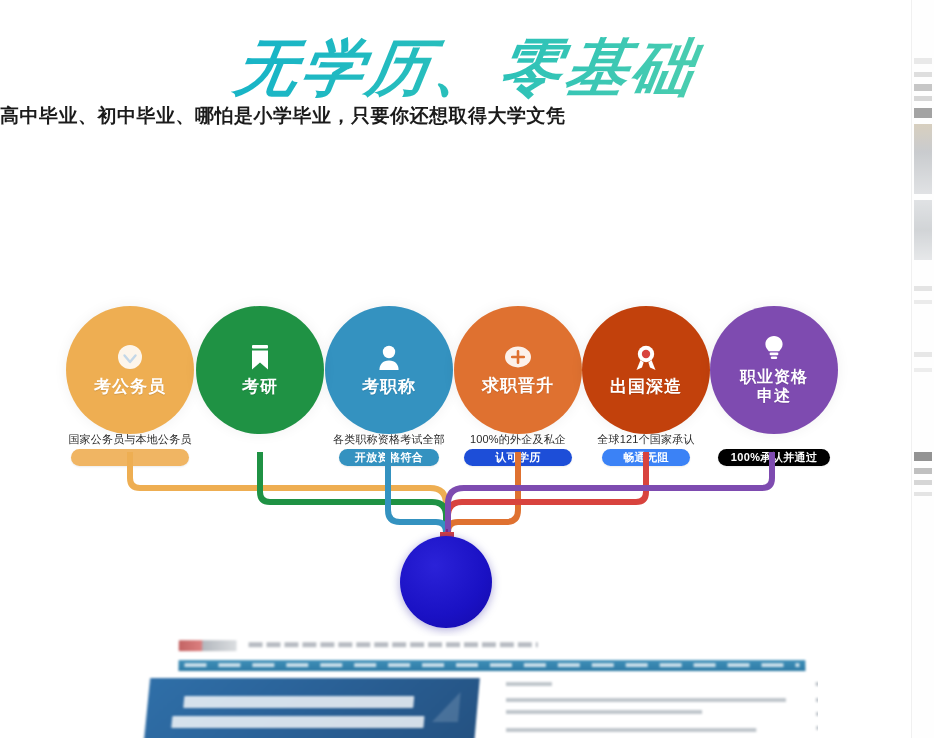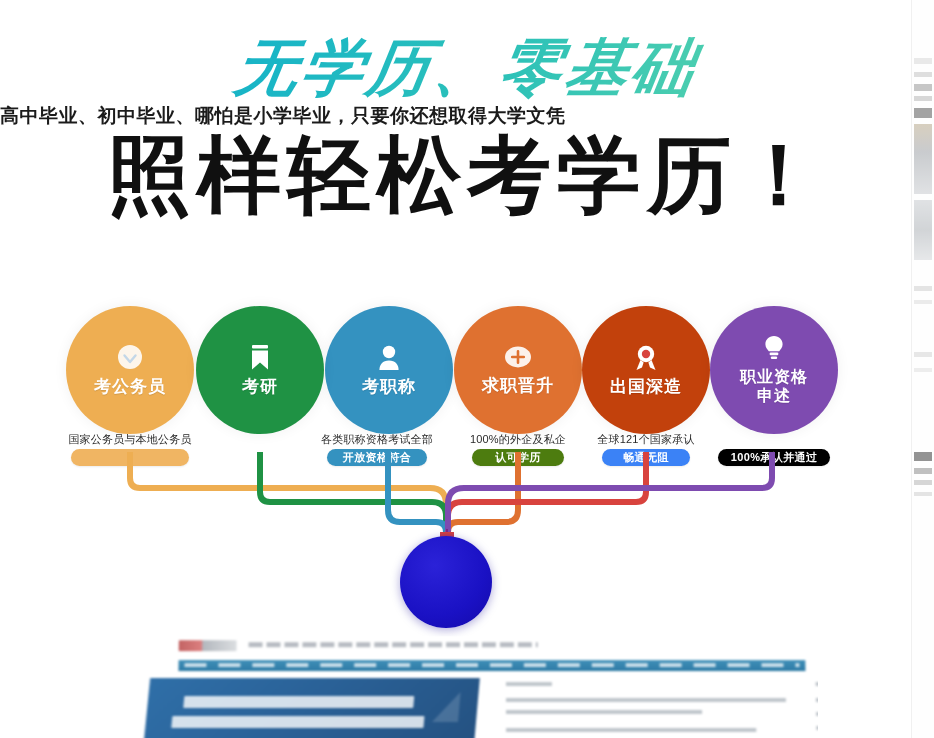--- a/index.html
+++ b/index.html
@@ -119,21 +119,20 @@
     border-left:1px solid #f0f0f0;overflow:hidden;}
   .edge-chunk{position:absolute;left:2px;width:18px;filter:blur(.7px);opacity:.55;}
 </style>
 </head>
 <body>
 
 <div id="poster">
 
   <div class="script-title">无学历、零基础</div>
   <div class="sub-line">高中毕业、初中毕业、哪怕是小学毕业，只要你还想取得大学文凭</div>
-  <div class="big-title">照样轻松考学历！</div>
 
   <div class="circle-row">
 
     <div class="node" style="left:66px">
       <div class="bubble" style="background:#eeae52">
         <span class="ico">
           <svg width="30" height="30" viewBox="0 0 30 30">
               <circle cx="15" cy="14" r="12" fill="rgba(255,255,255,.88)"></circle>
               <path d="M9.5 12.5 L15 19 L20.5 12.5" fill="none" stroke="#c3d7e8" stroke-width="2.4" stroke-linecap="round" stroke-linejoin="round"></path>
             </svg>
@@ -206,28 +205,28 @@
       </div>
     </div>
   </div>
 
   <div class="capwrap" style="left:60px;width:140px">
     <div class="cap">国家公务员与本地公务员</div>
     <div class="pill" style="background:#f0b563;width:118px"></div>
   </div>
 
 
-  <div class="capwrap" style="left:308px;width:138px">
+  <div class="capwrap" style="left:320px;width:138px">
     <div class="cap">各类职称资格考试全部</div>
     <div class="pill" style="background:#3492c0;width:100px">开放资格符合</div>
   </div>
 
   <div class="capwrap" style="left:452px;width:132px">
     <div class="cap">100%的外企及私企</div>
-    <div class="pill" style="background:#4d7c0f;width:92px">认可学历</div>
+    <div class="pill" style="background:#1d4ed8;width:108px">认可学历</div>
   </div>
 
   <div class="capwrap" style="left:580px;width:132px">
     <div class="cap">全球121个国家承认</div>
     <div class="pill" style="background:#3b82f6;width:88px">畅通无阻</div>
   </div>
 
   <div class="capwrap" style="left:708px;width:132px;top:446px">
     <div class="cap"></div>
     <div class="pill" style="background:#000000;width:112px">100%承认并通过</div>

